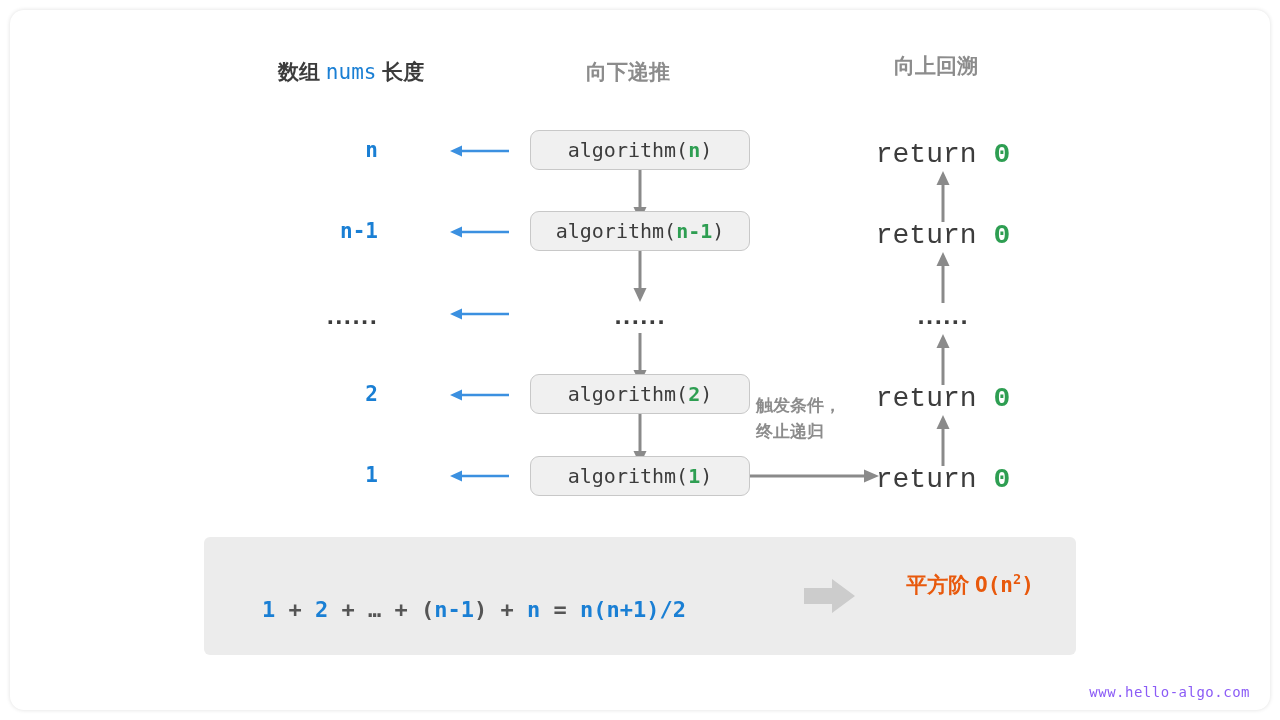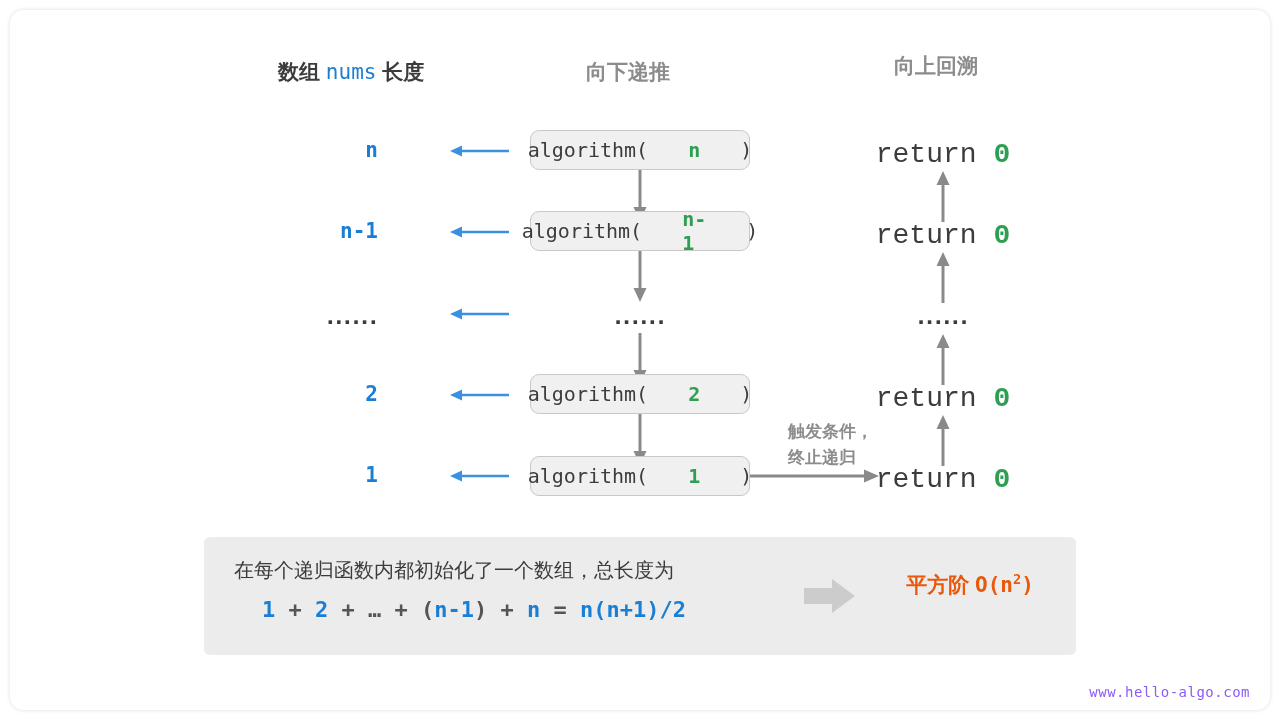--- a/index.html
+++ b/index.html
@@ -78,21 +78,20 @@
     background: #f0f0f0;
     border: 1.6px solid #c8c8c8;
     border-radius: 9px;
     display: flex;
     align-items: center;
     justify-content: center;
     font-family: "DejaVu Sans Mono", "Liberation Mono", monospace;
     font-size: 20px;
     color: #3c3c3c;
     box-sizing: border-box;
-    gap: 40px;
   }
   .callbox .arg { color: #2e9e52; font-weight: bold; }
 
   .mid-dots {
     position: absolute;
     text-align: center;
     font-size: 20px;
     font-weight: bold;
     color: #3c3c3c;
     letter-spacing: 1px;
@@ -310,21 +309,21 @@
         <path d="M8 51 L1.5 37 L14.5 37 Z" fill="#8a8a8a"></path>
       </svg>
   </div>
   <div class="gray-arrow" style="left:935px; top:414px;">
     <svg width="16" height="52" viewBox="0 0 16 52">
         <path d="M8 52 L8 12" stroke="#8a8a8a" stroke-width="3" fill="none"></path>
         <path d="M8 1 L1.5 15 L14.5 15 Z" fill="#8a8a8a"></path>
       </svg>
   </div>
 
-  <div class="annot" style="left:788px; top:393px;margin-top:26px;">
+  <div class="annot" style="left:756px; top:393px;">
     <div>触发条件，</div>
     <div>终止递归</div>
   </div>
 
   <div class="len-label" style="left:258px; top:463px;">1</div>
   <div class="blue-arrow" style="left:448px; top:465px;">
     <svg width="62" height="22" viewBox="0 0 62 22">
         <path d="M61 11 L12 11" stroke="#3b90e0" stroke-width="2.4" fill="none"></path>
         <path d="M2 11 L14 5.5 L14 16.5 Z" fill="#3b90e0"></path>
       </svg>
@@ -340,21 +339,20 @@
         <path d="M0 10 L116 10" stroke="#8a8a8a" stroke-width="3" fill="none"></path>
         <path d="M129 10 L114 3.5 L114 16.5 Z" fill="#8a8a8a"></path>
       </svg>
   </div>
   <div class="ret" style="left:843px; top:464px; width:200px;">
     <span>return</span>
     <span class="zero">0</span>
   </div>
 
   <div class="summary">
-    <div class="sum-text">在每个递归函数内都初始化了一个数组，总长度为</div>
 
     <div class="sum-formula">
       <span class="b">1</span><span> + </span><span class="b">2</span><span> + </span><span>…</span><span> + </span><span>(</span><span class="b">n-1</span><span>)</span><span> + </span><span class="b">n</span><span> = </span><span class="b">n(n+1)/2</span>
     </div>
 
     <div class="sum-arrow">
       <svg width="52" height="38" viewBox="0 0 52 38">
         <path d="M0 11 L28 11 L28 2 L51 19 L28 36 L28 27 L0 27 Z" fill="#cccccc"></path>
       </svg>
     </div>

